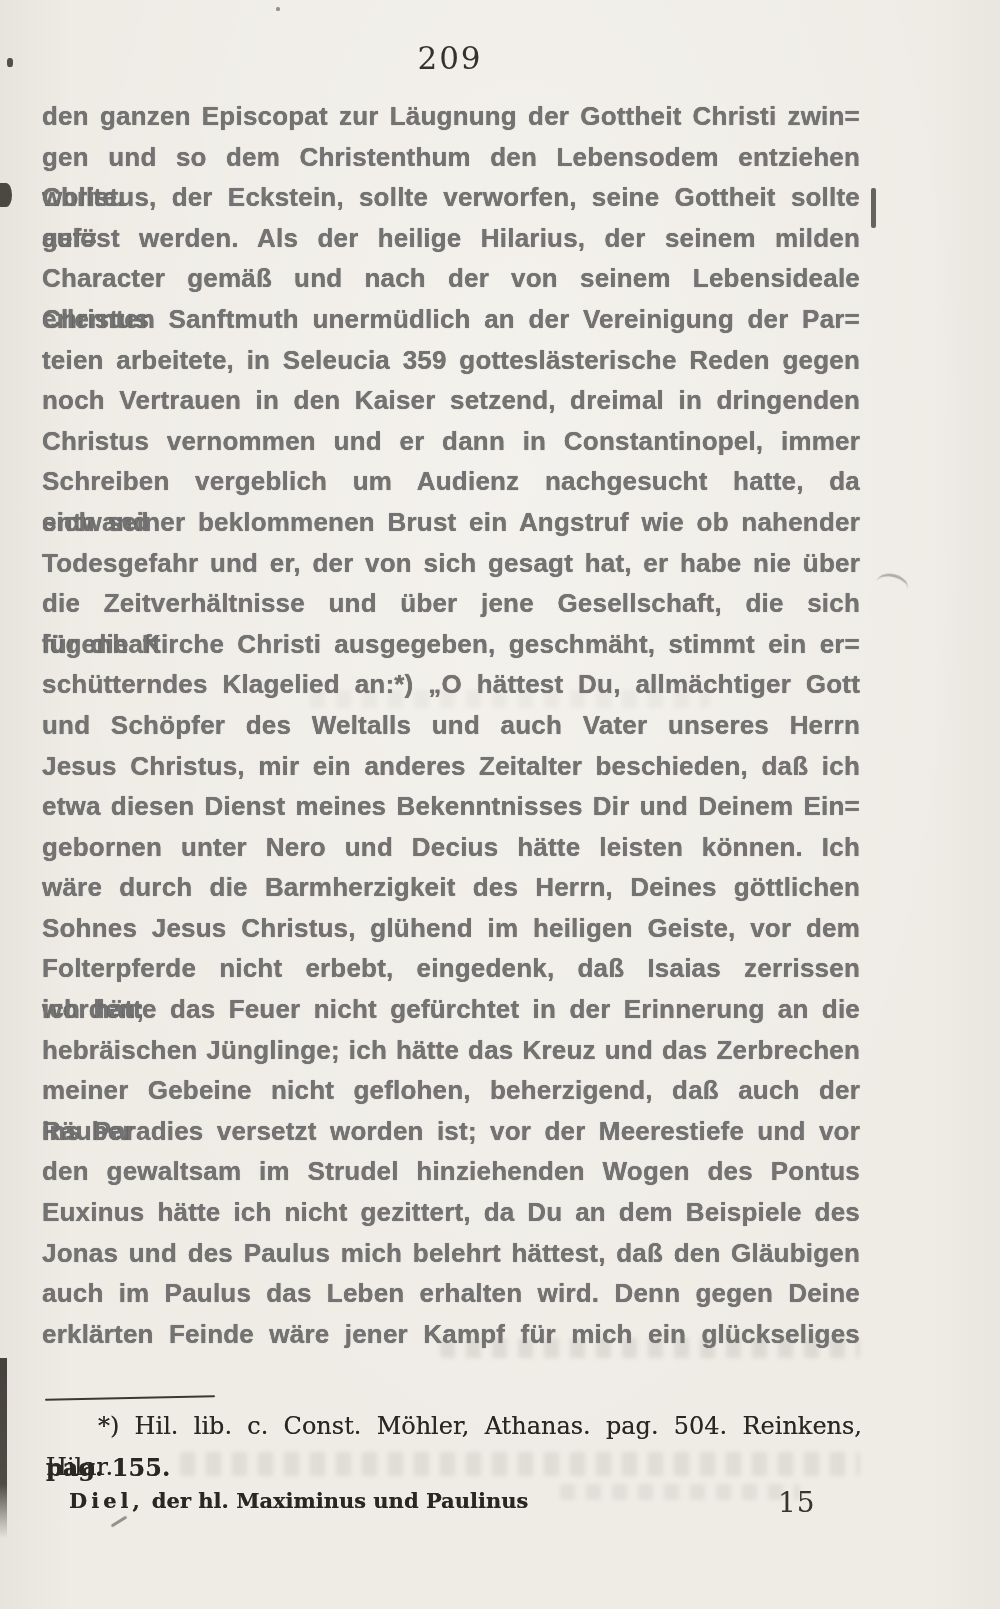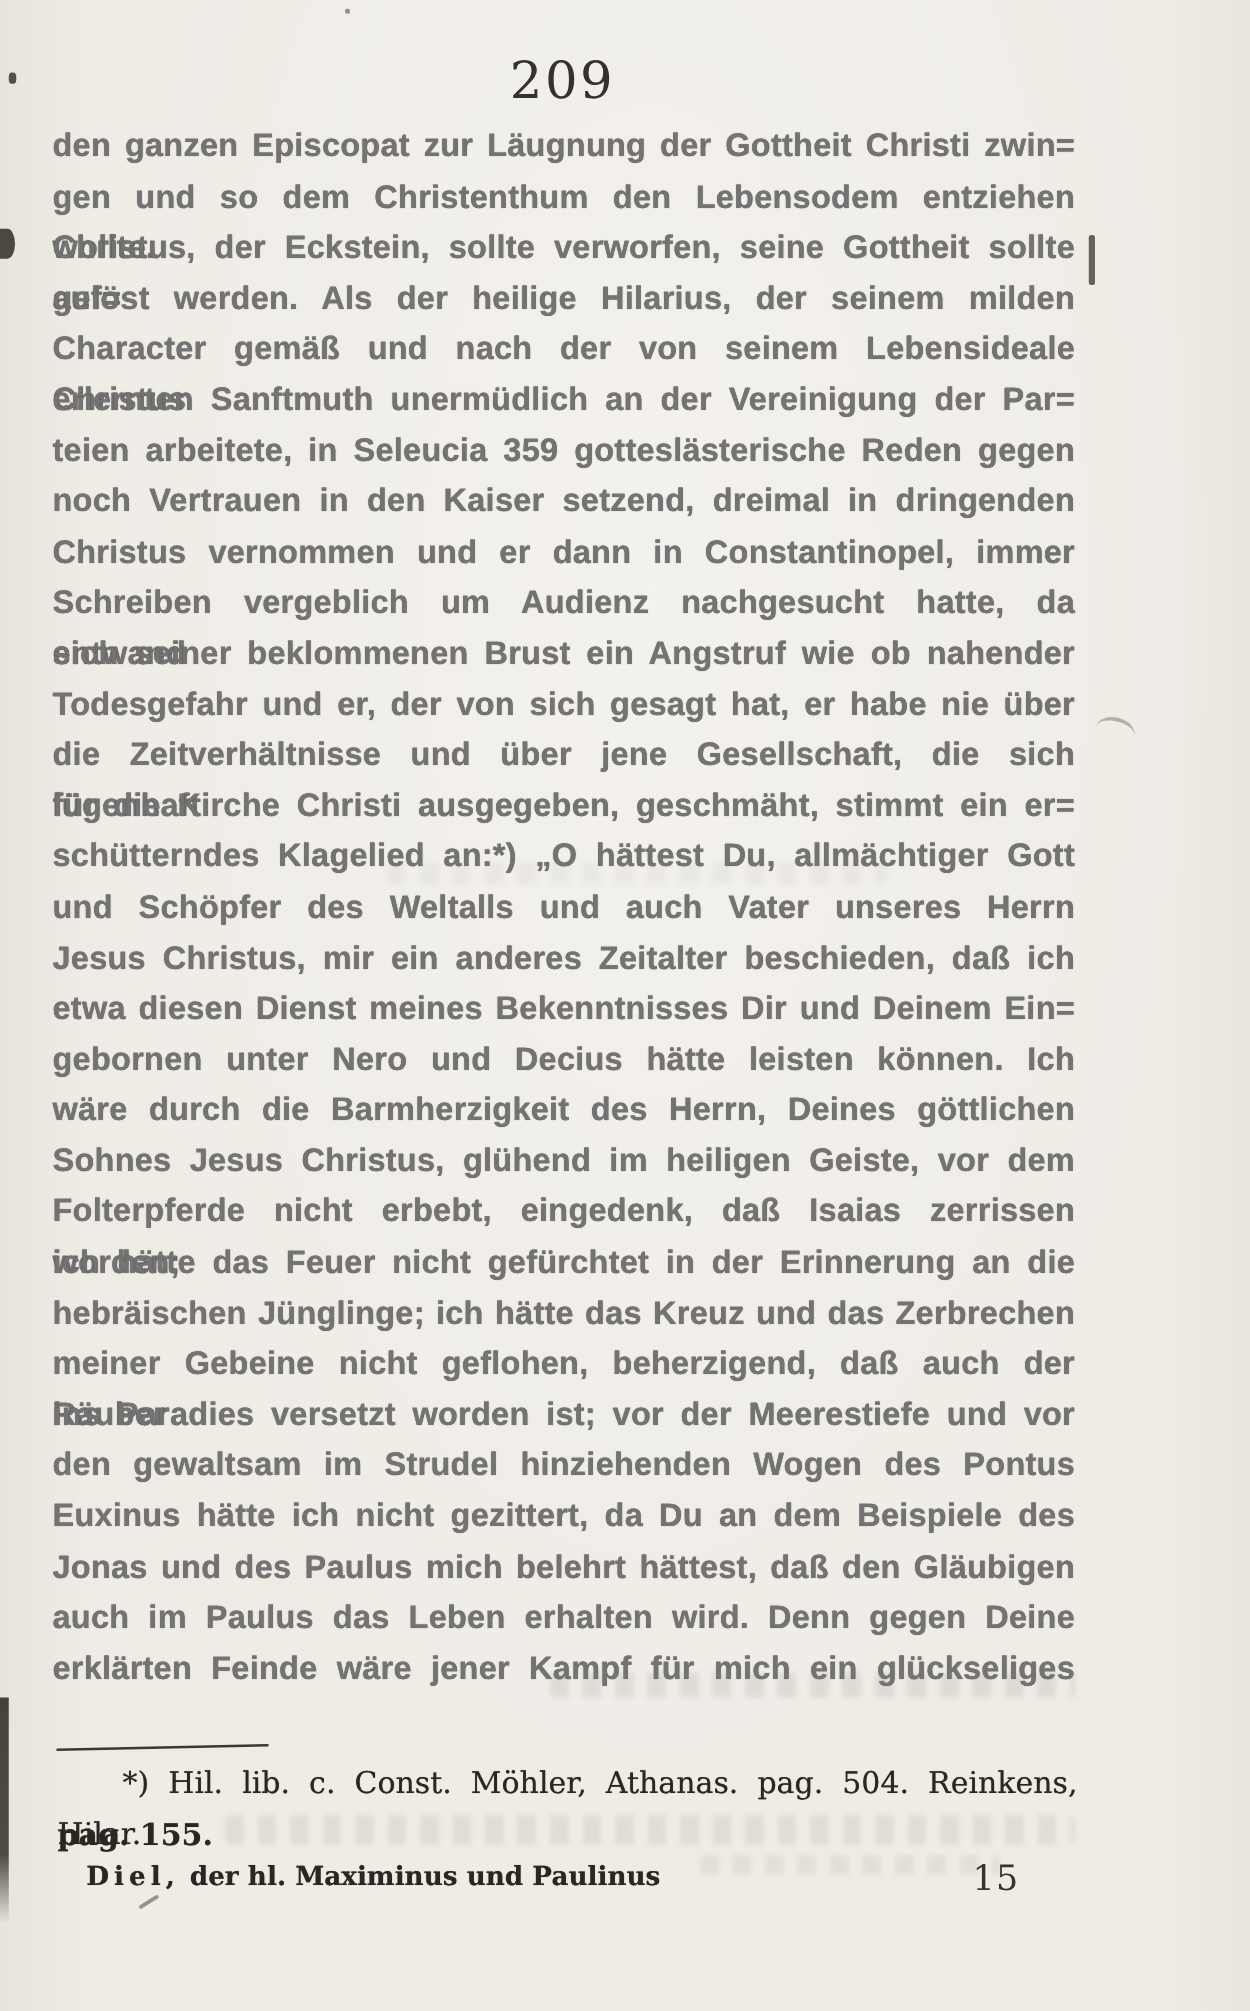--- a/index.html
+++ b/index.html
@@ -11,21 +11,21 @@
       radial-gradient(ellipse at 52% 30%, rgba(255,255,255,0.30), rgba(255,255,255,0) 65%),
       linear-gradient(90deg, #e7e3dd 0%, #efece6 7%, #efece6 93%, #e9e5df 100%),
       #edeae4;
   }
   .page { position: absolute; inset: 0; }
 
   .page-number {
     position: absolute; top: 40px; left: 0; width: 900px;
     text-align: center;
     font-family: "DejaVu Serif", serif;
-    font-size: 41px; font-weight: 400;
+    font-size: 31px; font-weight: 400;
     color: #35312c; letter-spacing: 2px;
   }
 
   .text-block {
     position: absolute; top: 96px; left: 42px; width: 818px;
   }
   .line {
     font-family: Liberation Sans, sans-serif;
     font-weight: 700;
     font-size: 26px;

